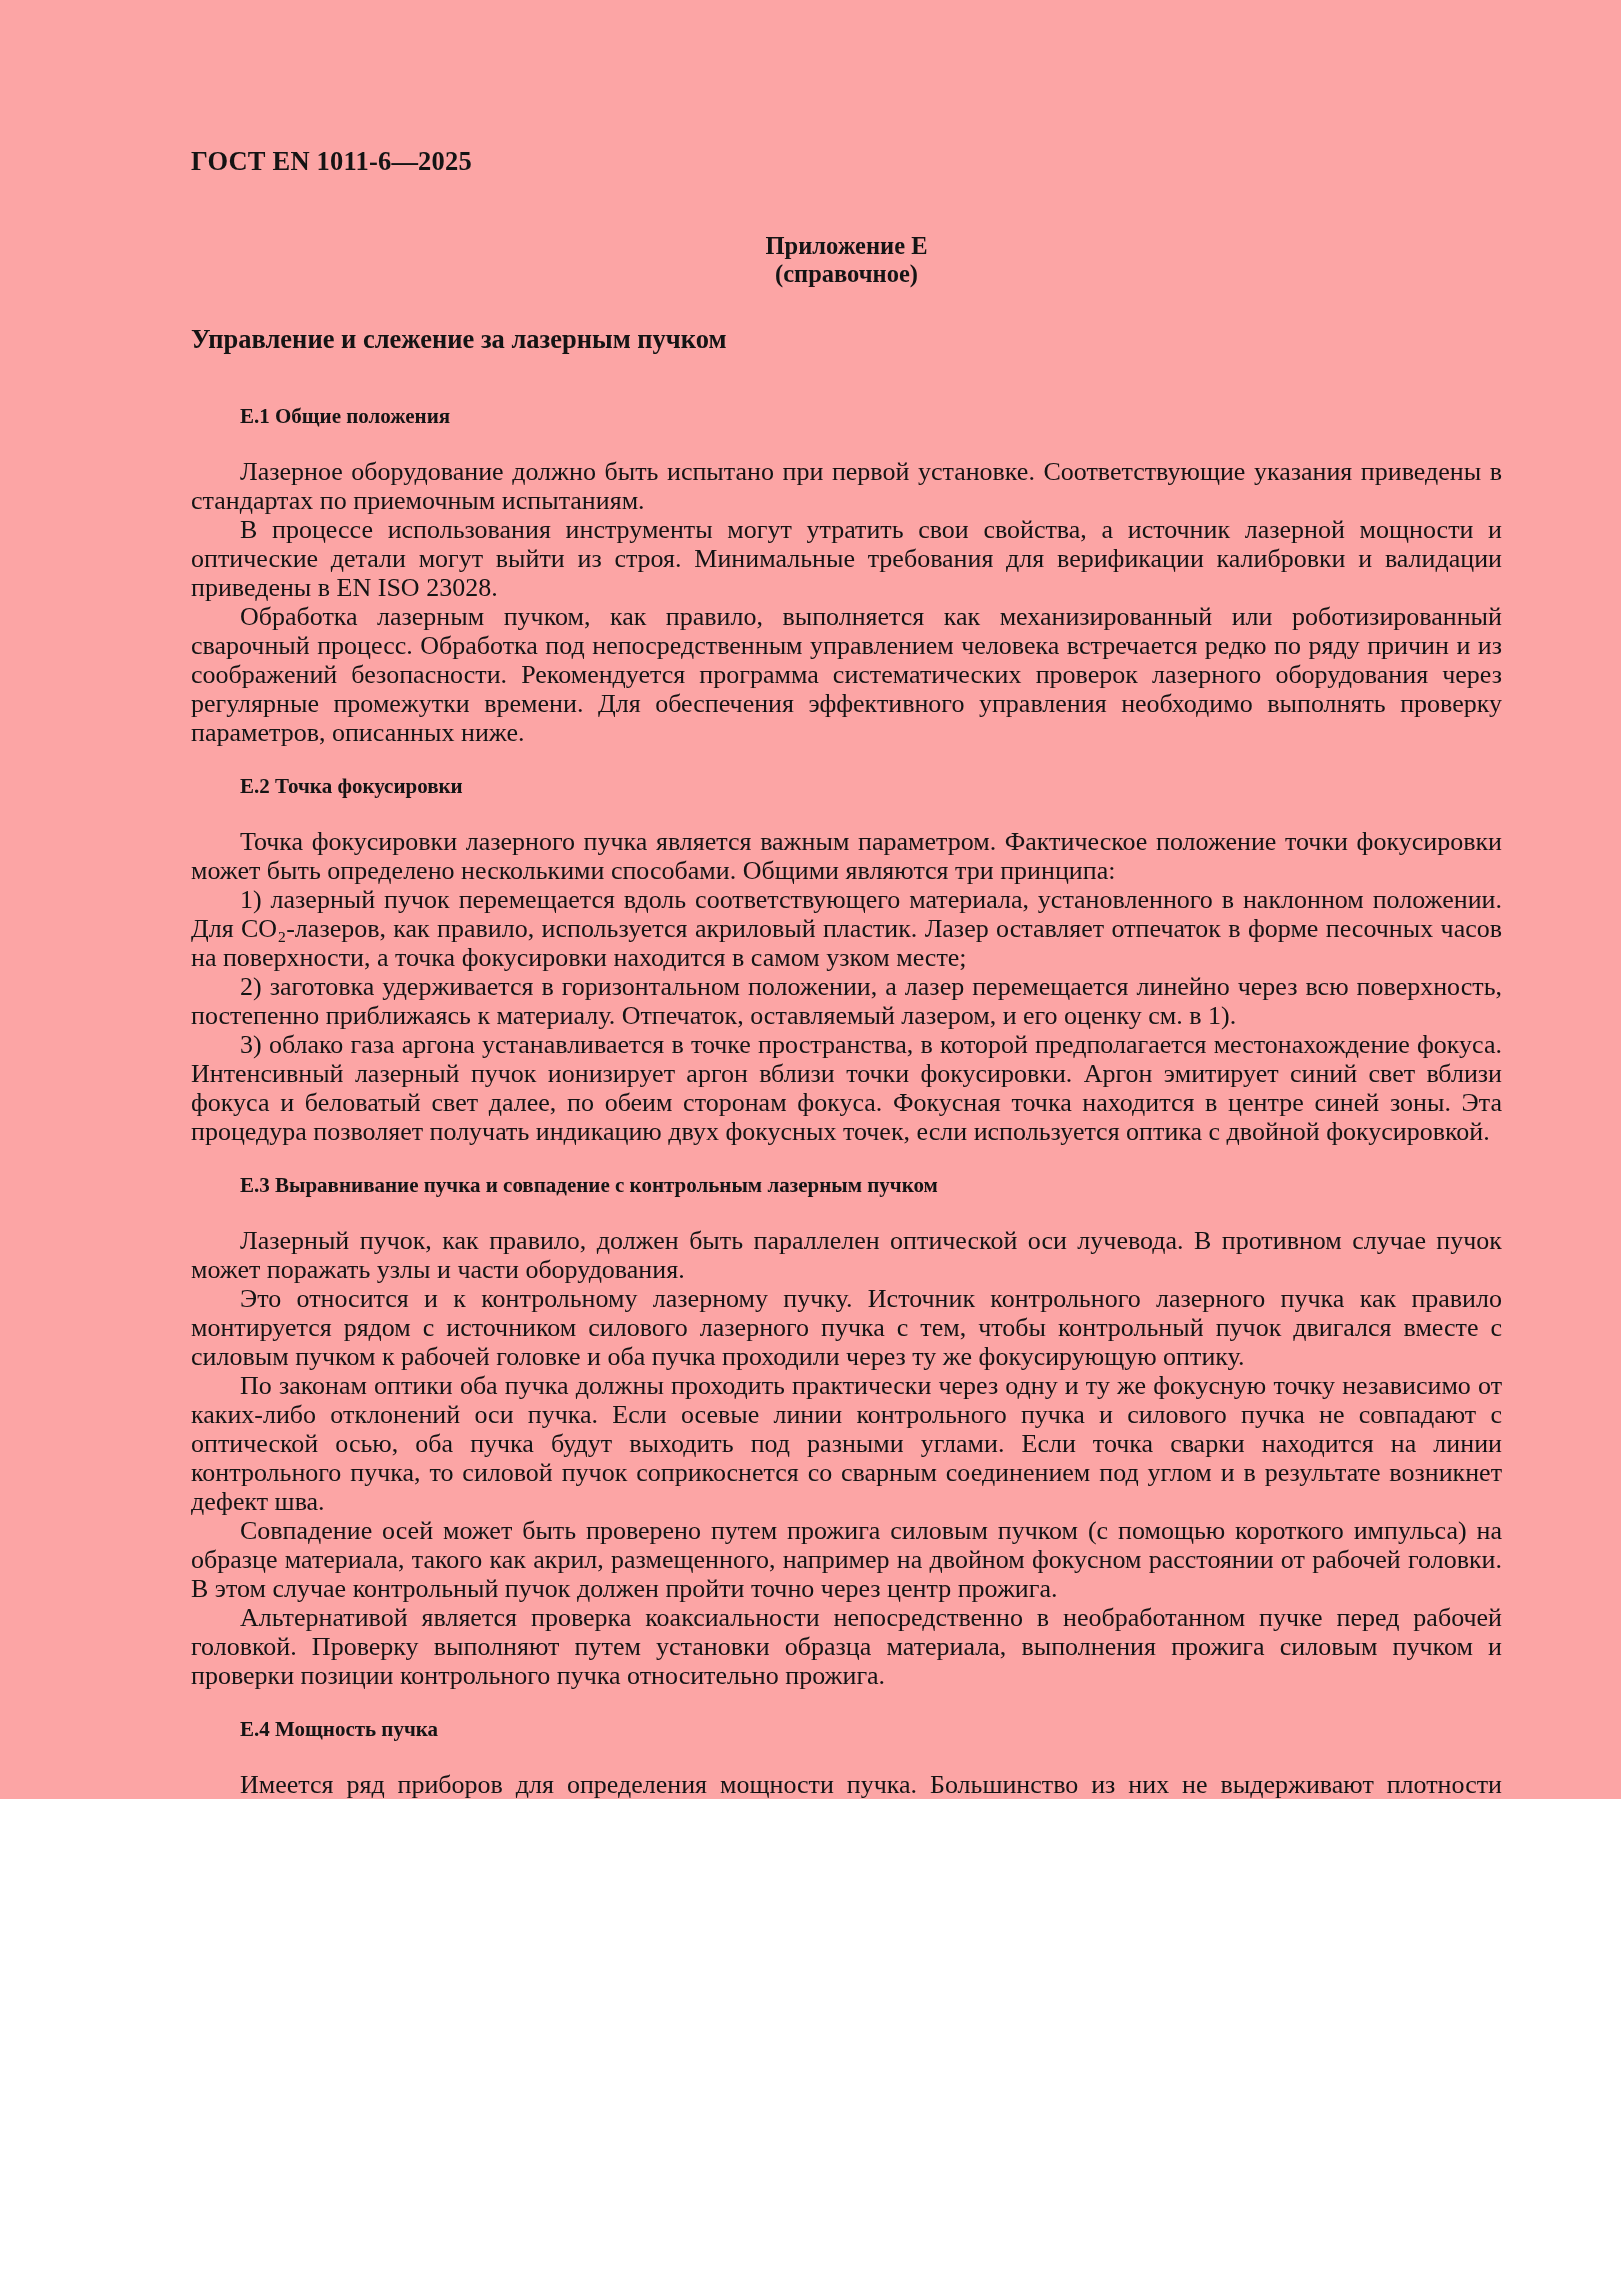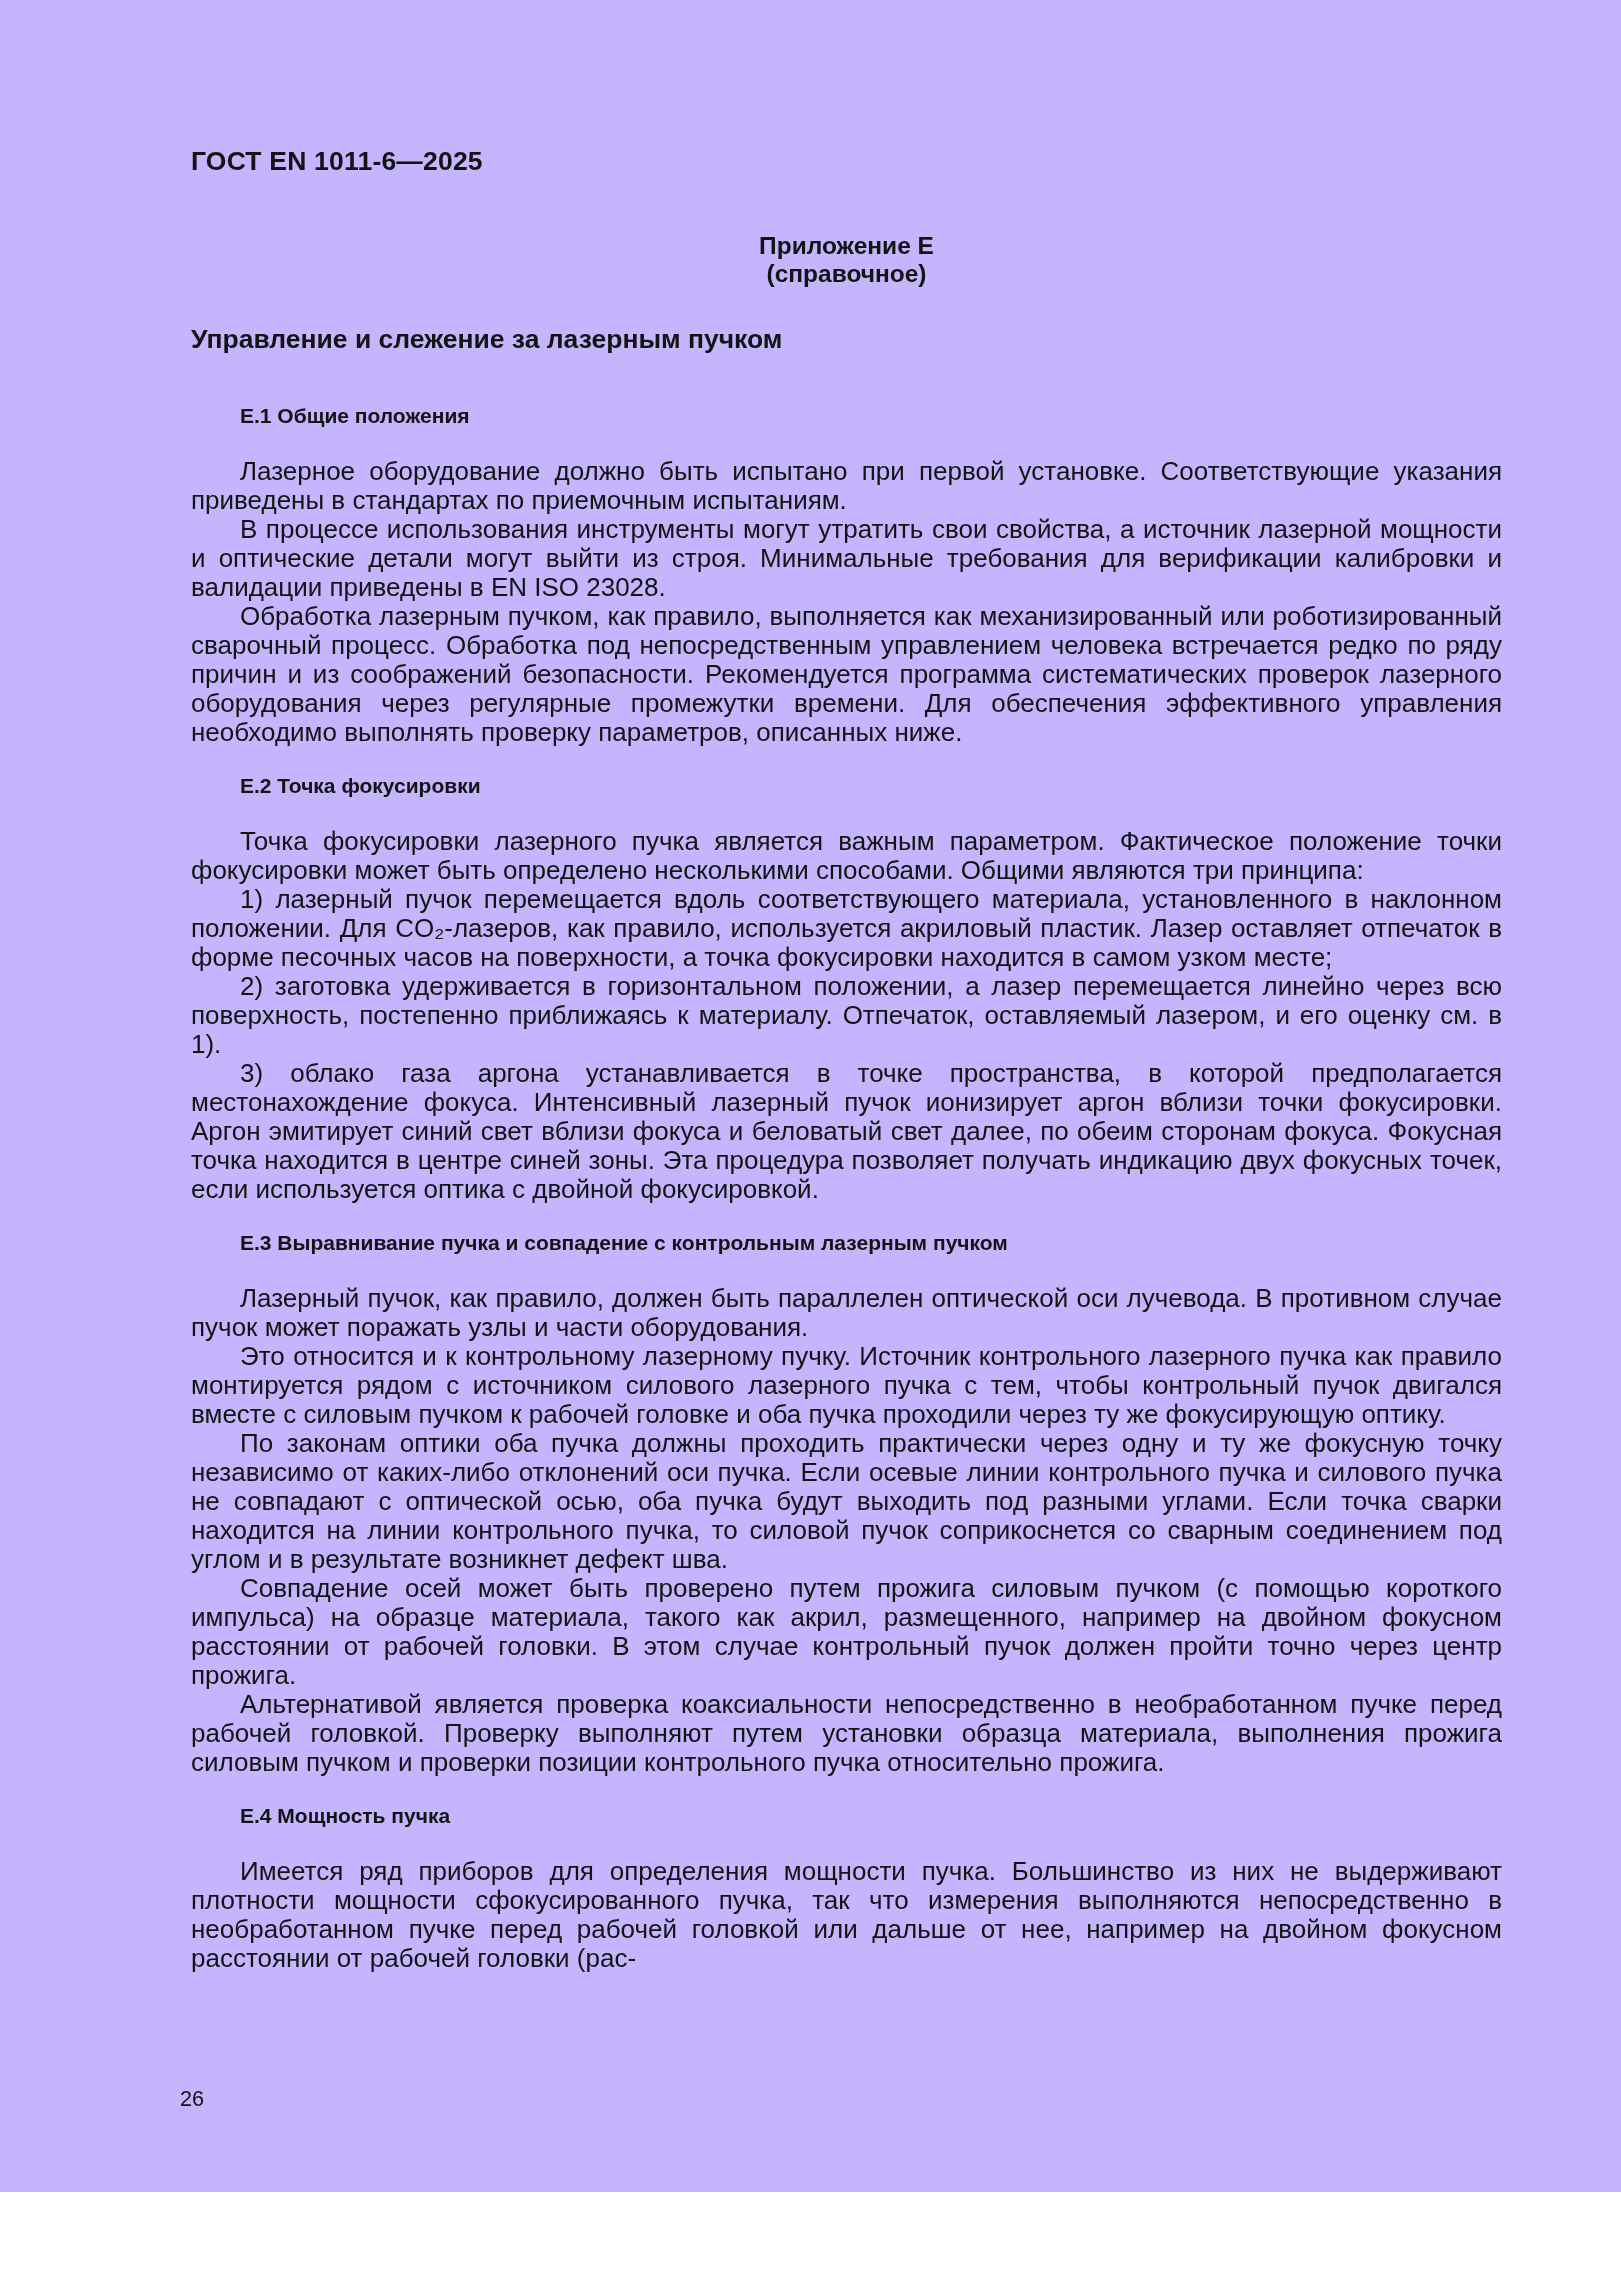--- a/index.html
+++ b/index.html
@@ -3,25 +3,25 @@
 <meta charset="utf-8">
 <style>
   html, body {
     margin: 0;
     padding: 0;
     background: #ffffff;
   }
   .page {
     position: relative;
     width: 1621px;
-    height: 2192px;
+    height: 1799px;
     box-sizing: border-box;
-    background: #c4b5fd;
+    background: #fca5a5;
     color: #141414;
-    font-family: Liberation Sans, sans-serif;
+    font-family: Liberation Serif, serif;
     padding: 145px 119px 0 191px;
     overflow: hidden;
   }
   .doc-header {
     font-size: 26.5px;
     font-weight: 700;
     line-height: 32px;
     letter-spacing: 0.2px;
   }
   .appendix-block {

